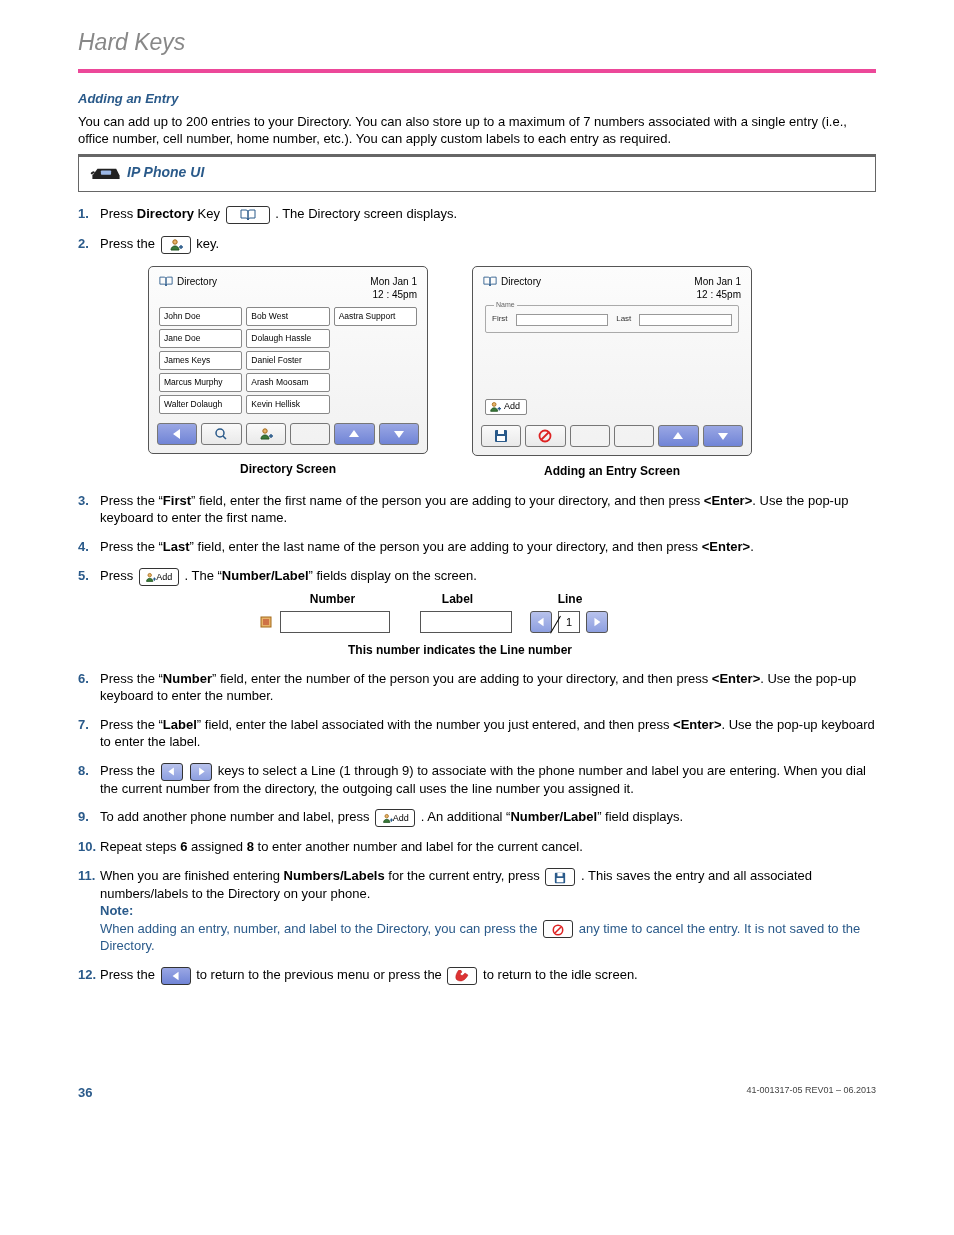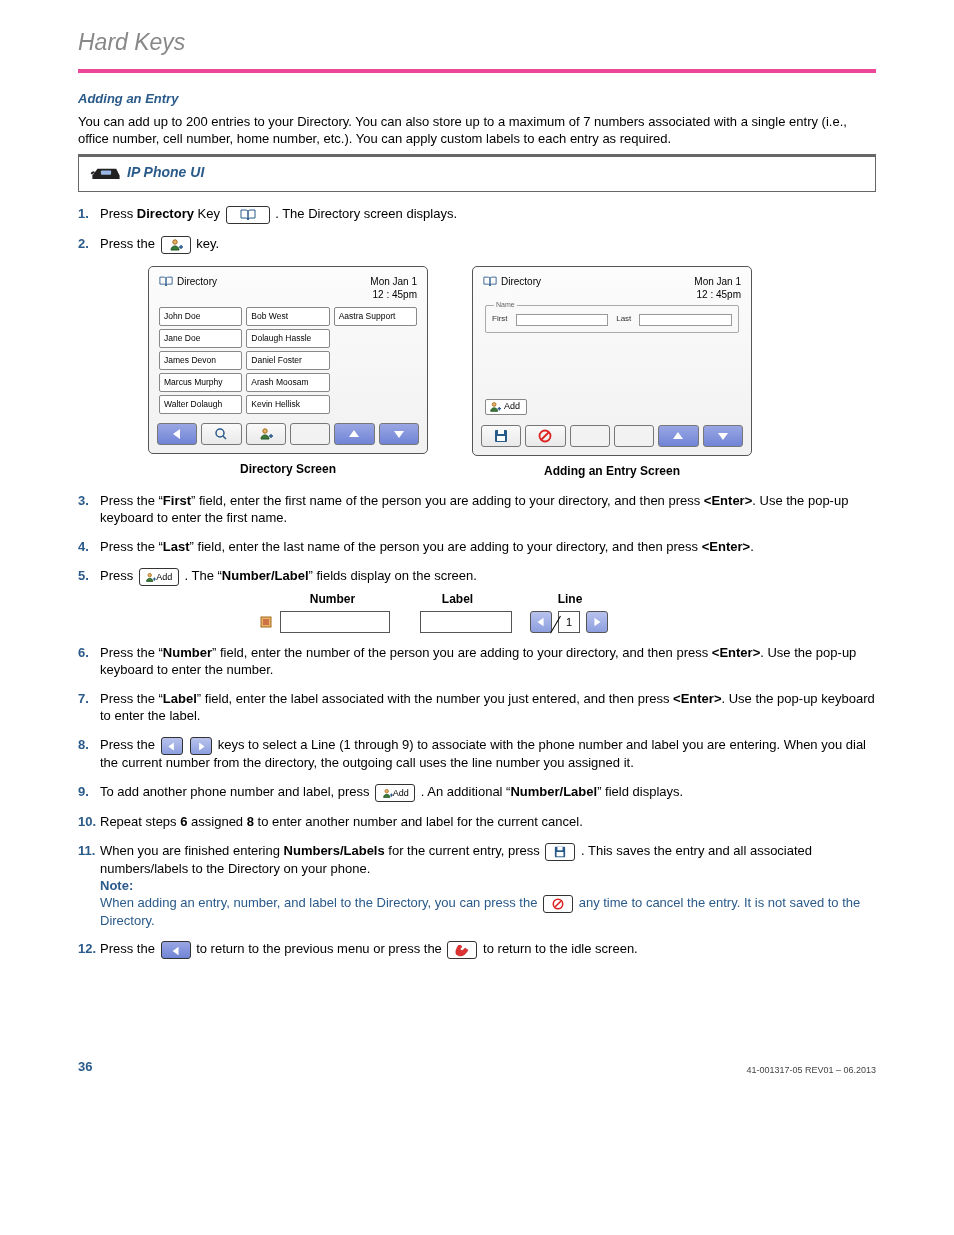--- a/index.html
+++ b/index.html
@@ -43,21 +43,21 @@
   .nll-row { display: flex; align-items: center; gap: 6px; margin-top: 4px; }
   .nll-box { border: 1px solid #555; height: 22px; background: #fff; }
   .nll-input1 { width: 110px; }
   .nll-input2 { width: 92px; }
   .arrow-btn { width: 22px; height: 22px; border: 1px solid #555; border-radius: 3px; background: linear-gradient(#b8c2ec,#8d9fe0); display:flex; align-items:center; justify-content:center; }
   .line-num { width: 22px; height: 22px; border:1px solid #555; background:#fff; display:flex; align-items:center; justify-content:center; font-size:11px; }
   .nll-note { font-weight: bold; font-size: 12px; text-align: center; margin-top: 10px; position: relative; }
   .pointer-line { position:absolute; width:1px; height:20px; background:#000; left: 300px; top: 24px; transform: rotate(30deg); transform-origin: top;}
   .note-label { color: #2a5a8a; font-weight: bold; }
   .note-text { color: #2a5a8a; }
-  .footer-row { display: flex; justify-content: space-between; align-items: flex-end; margin-top: 100px; font-size: 11px; }
+  .footer-row { display: flex; justify-content: space-between; align-items: flex-start; margin-top: 100px; font-size: 11px; }
   .page-num { font-weight: bold; color: #2a5a8a; font-size: 13px; }
   .doc-rev { font-size: 9px; color: #444; }
   b { font-weight: bold; }
   svg { display: inline-block; vertical-align: middle; }
 </style>
 </head>
 <body>
 
 <svg width="0" height="0" style="position:absolute">
   <defs>
@@ -148,21 +148,21 @@
           <span style="text-align:right"><span>Mon Jan 1</span><br><span>12 : 45pm</span></span>
         </div>
         <div class="ps-body">
           <div class="dir-grid" id="dir-grid">
                 <div class="dir-cell">John Doe</div>
                 <div class="dir-cell">Bob West</div>
                 <div class="dir-cell">Aastra Support</div>
                 <div class="dir-cell">Jane Doe</div>
                 <div class="dir-cell">Dolaugh Hassle</div>
                 <div></div>
-                <div class="dir-cell">James Devon</div>
+                <div class="dir-cell">James Keys</div>
                 <div class="dir-cell">Daniel Foster</div>
                 <div></div>
                 <div class="dir-cell">Marcus Murphy</div>
                 <div class="dir-cell">Arash Moosam</div>
                 <div></div>
                 <div class="dir-cell">Walter Dolaugh</div>
                 <div class="dir-cell">Kevin Hellisk</div>
                 <div></div>
               </div>
         </div>
@@ -292,20 +292,21 @@
             </svg>
           </div>
       <div class="line-num">1</div>
       <div class="arrow-btn">
             <svg width="12" height="12" viewBox="0 0 14 14">
               <use href="#arrow-right-w"></use>
             </svg>
           </div>
     </div>
     <div class="pointer-line"></div>
+    <div class="nll-note">This number indicates the Line number</div>
   </div>
 </li>
 
 <li>
   <span>Press the “</span><b>Number</b><span>” field, enter the number of the person you are adding to your directory, and then press </span><b>&lt;Enter&gt;</b><span>. Use the pop-up keyboard to enter the number.</span>
 </li>
 
 <li>
   <span>Press the “</span><b>Label</b><span>” field, enter the label associated with the number you just entered, and then press </span><b>&lt;Enter&gt;</b><span>. Use the pop-up keyboard to enter the label.</span>
 </li>

